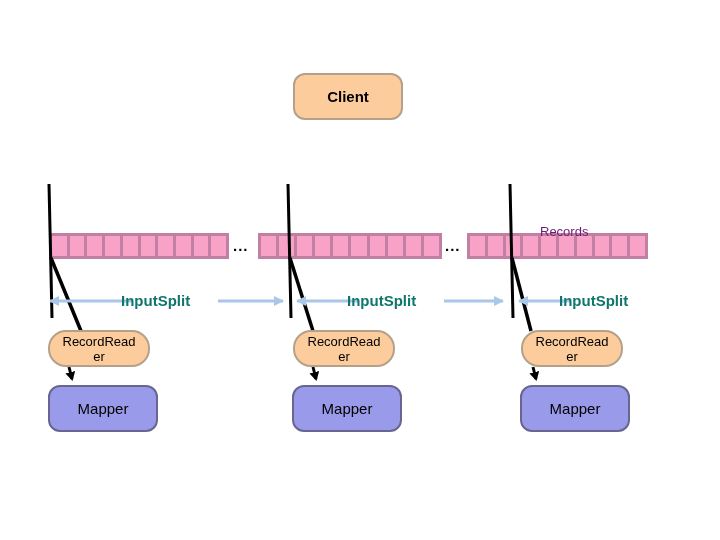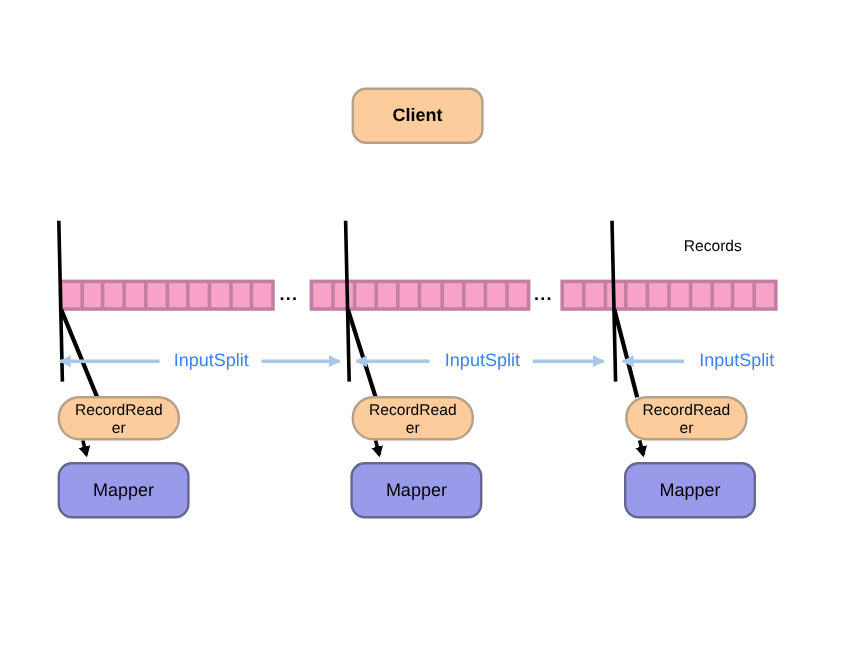--- a/index.html
+++ b/index.html
@@ -42,27 +42,27 @@
   .bar.b2 { left:258px; width:184px; }
   .bar.b3 { left:467px; width:181px; }
 
   .ellipsis {
     position:absolute; top:238px; font-weight:bold; font-size:15px;
     line-height:16px; color:#000000; letter-spacing:1px;
   }
   .ellipsis.e1 { left:233px; } .ellipsis.e2 { left:445px; }
 
   .records-label {
-    position:absolute; left:540px; top:197px; width:108px;
-    text-align:center; font-size:13px; color:#000000;
+    position:absolute; left:540px; top:224px; width:108px;
+    text-align:left; font-size:13px; color:#701a75;
   }
 
   .split-label {
-    position:absolute; top:293px; width:110px; text-align:center;
-    font-weight:normal; font-size:15px; line-height:16px; color:#3b82f6;
+    position:absolute; top:293px; width:110px; 
+    font-weight:bold; font-size:15px; line-height:16px; color:#0f766e;
   }
   .split-label.c1 { left:121px; } .split-label.c2 { left:347px; } .split-label.c3 { left:559px; }
 
   
   .lines { position:absolute; left:0; top:0; pointer-events:none; }
   .stream   { stroke:#000000; stroke-width:3; }
   .slant    { stroke:#000000; stroke-width:3.5; }
   .feed     { stroke:#000000; stroke-width:3; }
   .bluearrow{ stroke:var(--split_arrow); stroke-width:3; }
   .mk-black { fill:#000000; }

